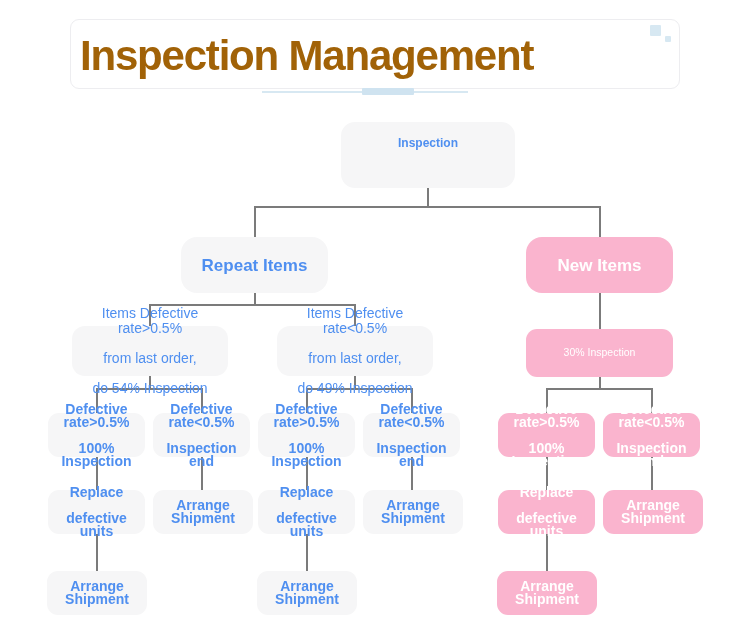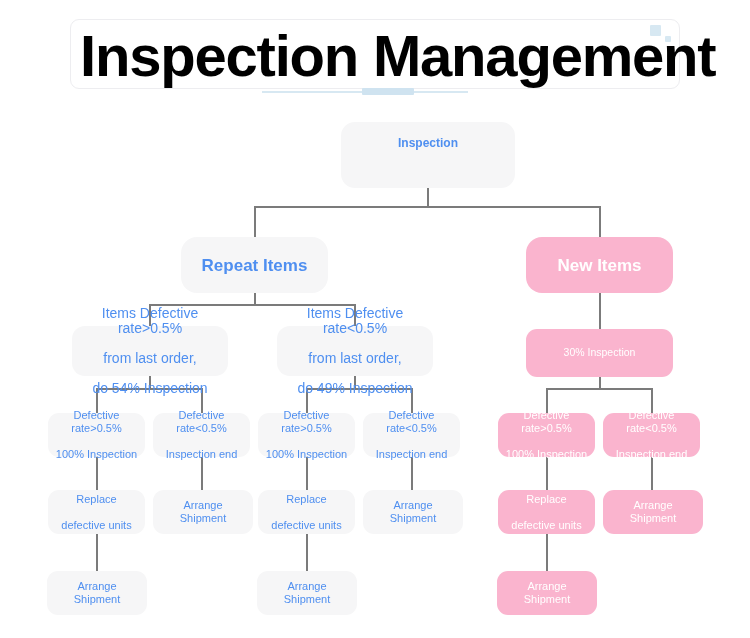--- a/index.html
+++ b/index.html
@@ -13,21 +13,21 @@
   #stage{position:absolute;left:0;top:0;width:750px;height:638px;}
 
   
   .header-card{
     position:absolute;left:70px;top:19px;width:610px;height:70px;
     background:#ffffff;border:1px solid #ededf0;border-radius:9px;
     box-sizing:border-box;
   }
   .page-title{
     position:absolute;left:80px;top:25px;width:600px;height:62px;
-    font-size:58px;font-weight:bold;color:#000000;
+    font-size:42px;font-weight:bold;color:#a16207;
     letter-spacing:-1.2px;line-height:62px;white-space:nowrap;
   }
   .deco-sq{position:absolute;background:#d7e8f2;}
   .deco-sq.a{left:650px;top:25px;width:11px;height:11px;border-radius:1px;}
   .deco-sq.b{left:665px;top:36px;width:6px;height:6px;border-radius:1px;}
   .underline-thin{
     position:absolute;left:262px;top:91px;width:206px;height:2px;
     background:#d7e8f2;
   }
   .underline-thick{
@@ -48,21 +48,21 @@
     padding:2px 6px;
   }
   .node span{display:block;width:100%;}
 
   .n-gray{background:#f6f6f7;color:#4f8ff0;}
   .n-pink{background:#fab4ce;color:#ffffff;}
 
   .t-root{font-size:12px;font-weight:bold;line-height:23px;}
   .t-l2{font-size:17px;font-weight:bold;line-height:21px;}
   .t-l3{font-size:14px;font-weight:normal;line-height:15px;}
-  .t-sm{font-size:11px;font-weight:normal;line-height:13px;justify-content:flex-end;}
+  .t-sm{font-size:14px;font-weight:bold;line-height:13px;justify-content:flex-end;}
   .t-md{font-size:10.5px;font-weight:normal;line-height:13.5px;}
 </style>
 </head>
 <body>
 
 <div id="stage">
 
   <div class="header-card"></div>
   <div class="page-title">Inspection Management</div>
   <div class="deco-sq a"></div>

